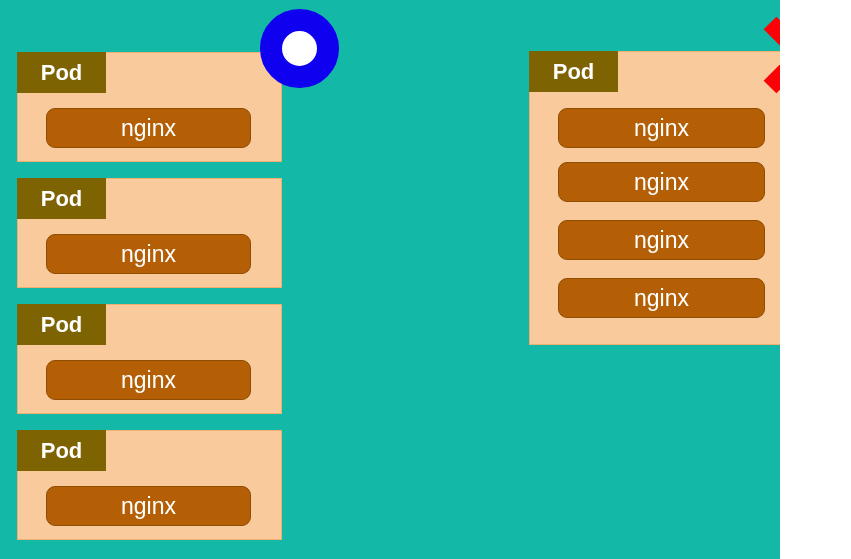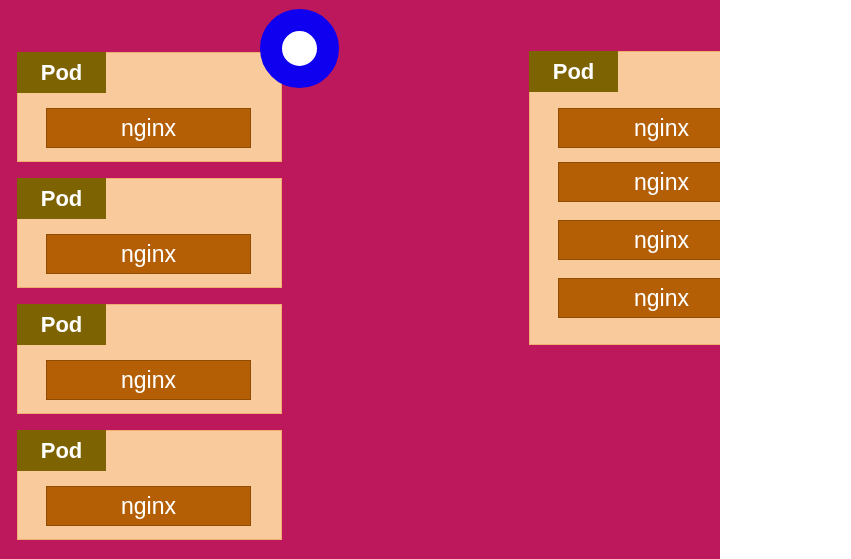--- a/index.html
+++ b/index.html
@@ -3,23 +3,23 @@
 <meta charset="utf-8">
 <style>
   html, body {
     margin: 0;
     padding: 0;
     background: #ffffff;
     font-family: "Liberation Sans", sans-serif;
   }
   .canvas {
     position: relative;
-    width: 720px;
+    width: 780px;
     height: 559px;
-    background: #be185d;
+    background: #14b8a6;
     overflow: hidden;
   }
   .pod {
     position: absolute;
     background: var(--pod-fill, #f9cb9c);
     border: 1px solid var(--pod-border, #f1ae71);
     box-sizing: border-box;
   }
   .pod-label {
     position: absolute;
@@ -35,21 +35,21 @@
     align-items: center;
     justify-content: center;
   }
   .container-bar {
     position: absolute;
     left: 28px;
     width: 205px;
     height: 40px;
     background: var(--container-fill, #b45f06);
     border: 1px solid var(--container-border, #8e4d03);
-    border-radius: 0;
+    border-radius: 9px;
     box-sizing: border-box;
     color: var(--label-text, #ffffff);
     font-size: 23px;
     display: flex;
     align-items: center;
     justify-content: center;
   }
   .pod-left   { left: 17px; width: 265px; height: 110px; }
   .pod-left .container-bar { top: 55px; }
   .pod-right  { left: 529px; top: 51px; width: 264px; height: 294px; }

